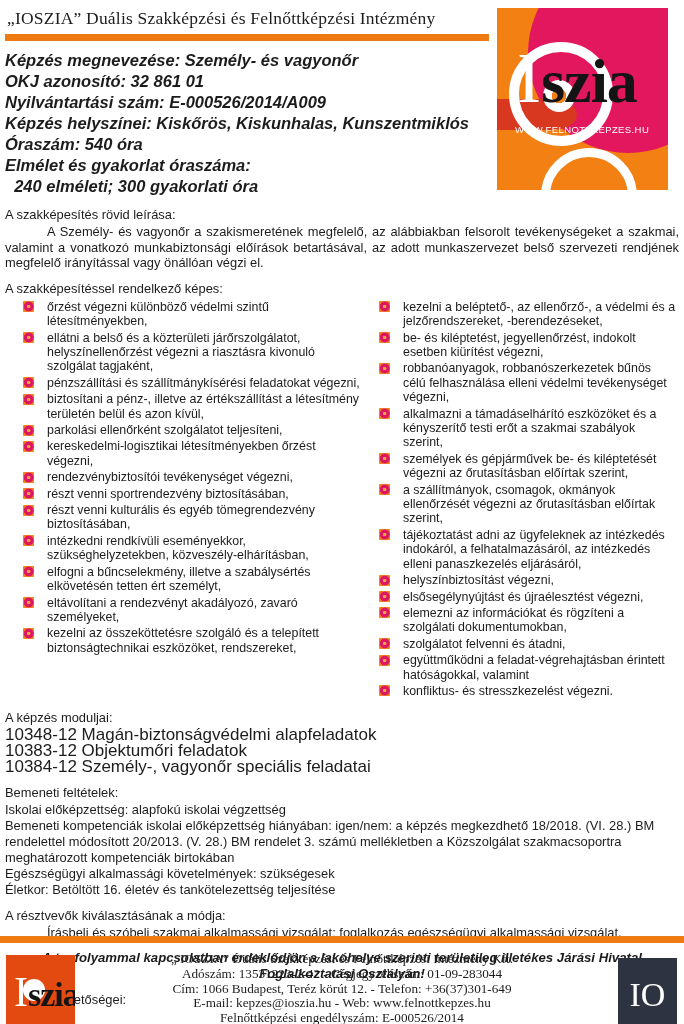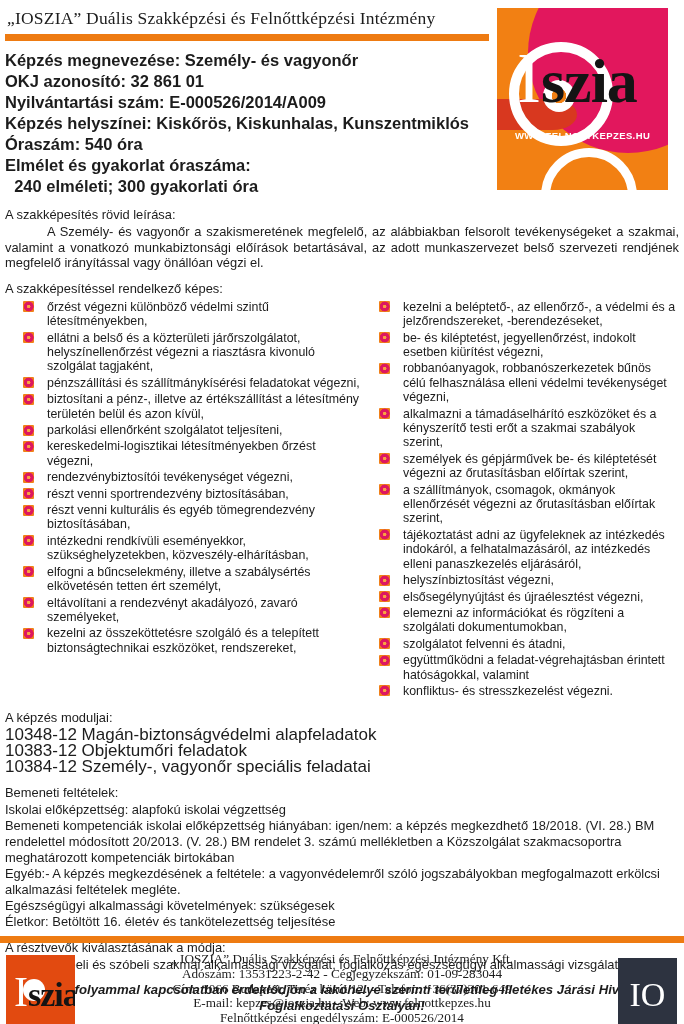--- a/index.html
+++ b/index.html
@@ -19,20 +19,21 @@
     font-family:"Liberation Serif", serif;
     font-size:17.5px; letter-spacing:0.2px;
     padding-left:2px; margin-top:2px;
   }
   .title-rule { width:484px; height:7px; background:#ee7b12; margin-top:5px; }
 
   .info-block { margin-top:9px; width:485px; }
   .info-line {
     font-weight:bold; font-size:16.5px; line-height:21px;
     white-space:pre-wrap;
+    font-style:italic;
   }
 
   
   .logo {
     position:absolute; left:497px; top:8px;
     width:171px; height:182px;
     background:#f28013; overflow:hidden;
   }
   .logo-magenta {
     position:absolute; right:-60px; top:-55px;
@@ -55,22 +56,22 @@
     width:32px; height:32px; border-radius:50%;
     background:radial-gradient(circle at 50% 50%, #f28013 0 7px, #ffffff 7.5px);
   }
   .logo-word {
     position:absolute; left:20px; top:34px; z-index:3;
     font-family:"Liberation Serif", serif; line-height:1;
   }
   .logo-I { color:#ffffff; font-size:72px; }
   .logo-szia { color:#141414; font-size:62px; font-weight:bold; letter-spacing:-1px; }
   .logo-url {
-    position:absolute; left:18px; top:122px; z-index:4;
-    color:#ffffff; font-size:9.5px; font-weight:bold; letter-spacing:0.4px;
+    position:absolute; left:18px; top:116px; z-index:4;
+    color:#ffffff; font-size:9.5px; font-weight:normal; letter-spacing:0.4px;
   }
 
   
   .section-heading {
     font-size:12.9px; 
     margin-top:10px; margin-bottom:2px;
   }
   .desc-body {
     font-size:12.9px; line-height:15.6px;
     text-align:justify; text-indent:42px; margin-top:2px;
@@ -275,21 +276,20 @@
   <div class="section-heading">A képzés moduljai:</div>
   <div>
       <div class="plain-line">10348-12 Magán-biztonságvédelmi alapfeladatok</div>
       <div class="plain-line">10383-12 Objektumőri feladatok</div>
       <div class="plain-line">10384-12 Személy-, vagyonőr speciális feladatai</div>
     </div>
 
   <div class="section-heading">Bemeneti feltételek:</div>
   <div class="req-line">Iskolai előképzettség: alapfokú iskolai végzettség</div>
   <div class="req-line"><span>Bemeneti kompetenciák iskolai előképzettség hiányában: </span><span class="u">igen</span><span>/nem: a képzés megkezdhető 18/2018. (VI. 28.) BM rendelettel módosított 20/2013. (V. 28.) BM rendelet 3. számú mellékletben a Közszolgálat szakmacsoportra meghatározott kompetenciák birtokában</span></div>
-  <div class="req-line">Egyéb:- A képzés megkezdésének a feltétele: a vagyonvédelemről szóló jogszabályokban megfogalmazott erkölcsi alkalmazási feltételek megléte.</div>
   <div class="req-line">Egészségügyi alkalmassági követelmények: szükségesek</div>
   <div class="req-line">Életkor: Betöltött 16. életév és tankötelezettség teljesítése</div>
 
   <div class="section-heading">A résztvevők kiválasztásának a módja:</div>
   <div class="selection-body">Írásbeli és szóbeli szakmai alkalmassági vizsgálat; foglalkozás egészségügyi alkalmassági vizsgálat.</div>
 
   <div class="notice">A tanfolyammal kapcsolatban érdeklődjön a lakóhelye szerinti területileg illetékes Járási Hivatal Foglalkoztatási Osztályán!</div>
 
   <div class="section-heading">Képző elérhetőségei:</div>
 

